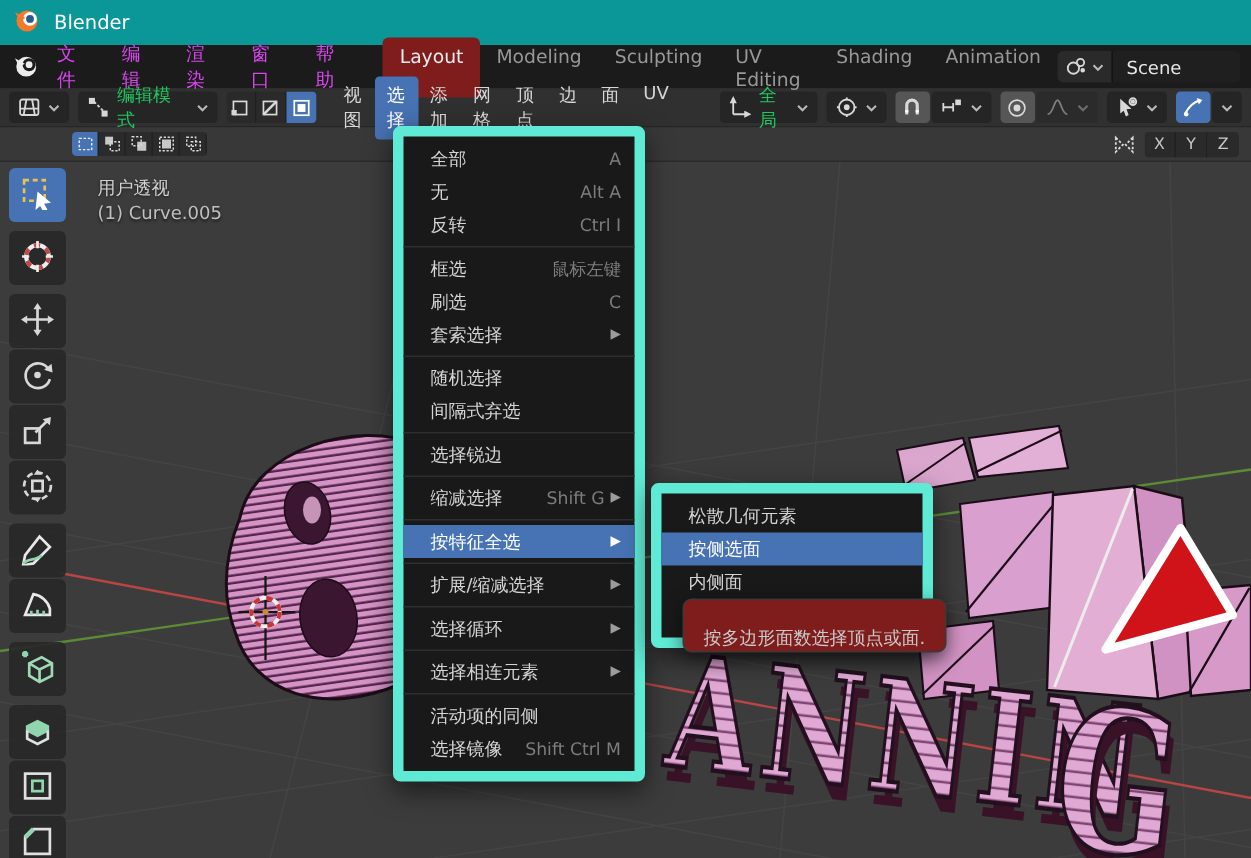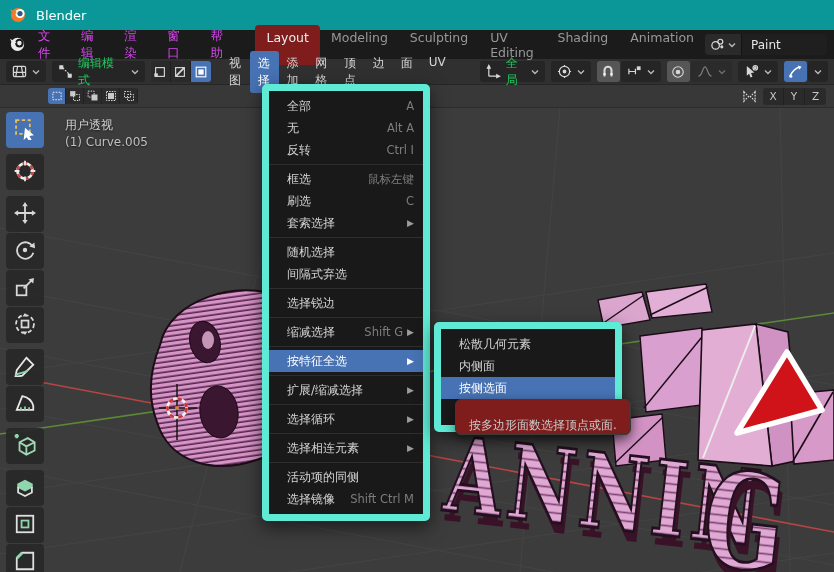--- a/index.html
+++ b/index.html
@@ -123,21 +123,21 @@
               <circle cx="12.6" cy="10.5" r="1" fill="#d8d8d8"></circle>
             </svg>
           </span>
         <span class="ic" style="display: inline-flex;">
             <svg width="8" height="8" viewBox="0 0 8 8">
               <path d="M1 2.5 L4 5.5 L7 2.5" stroke="#b8b8b8" stroke-width="1.4" fill="none"></path>
             </svg>
           </span>
       </div>
       <div class="scene-field">
-        <span>Paint</span>
+        <span>Scene</span>
       </div>
     </div>
   </div>
 
   <div class="toolheader">
     <div class="wbtn">
       <span class="ic" style="display: inline-flex;">
           <svg width="15" height="15" viewBox="0 0 16 16" fill="none" stroke="#d8d8d8" stroke-width="1.3">
             <rect x="1.5" y="2.5" width="13" height="11" rx="1.5"></rect>
             <path d="M1.5 9 L14.5 9 M6 2.5 L4 13.5 M10 2.5 L12 13.5"></path>
@@ -577,25 +577,25 @@
       <div class="mrow">
         <span class="lbl">选择镜像</span>
         <span class="short">Shift Ctrl M</span>
       </div>
     </div>
 
   <div class="menu trait-submenu" id="trait-submenu">
       <div class="mrow">
         <span class="lbl">松散几何元素</span>
       </div>
-      <div class="mrow">
-        <span class="lbl">内侧面</span>
-      </div>
       <div class="mrow hl">
         <span class="lbl">按侧选面</span>
+      </div>
+      <div class="mrow">
+        <span class="lbl">内侧面</span>
       </div>
       <div class="mrow">
         <span class="lbl">非流形</span>
       </div>
     </div>
 
   <div class="tooltip">
     <span>按多边形面数选择顶点或面.</span>
   </div>
 

